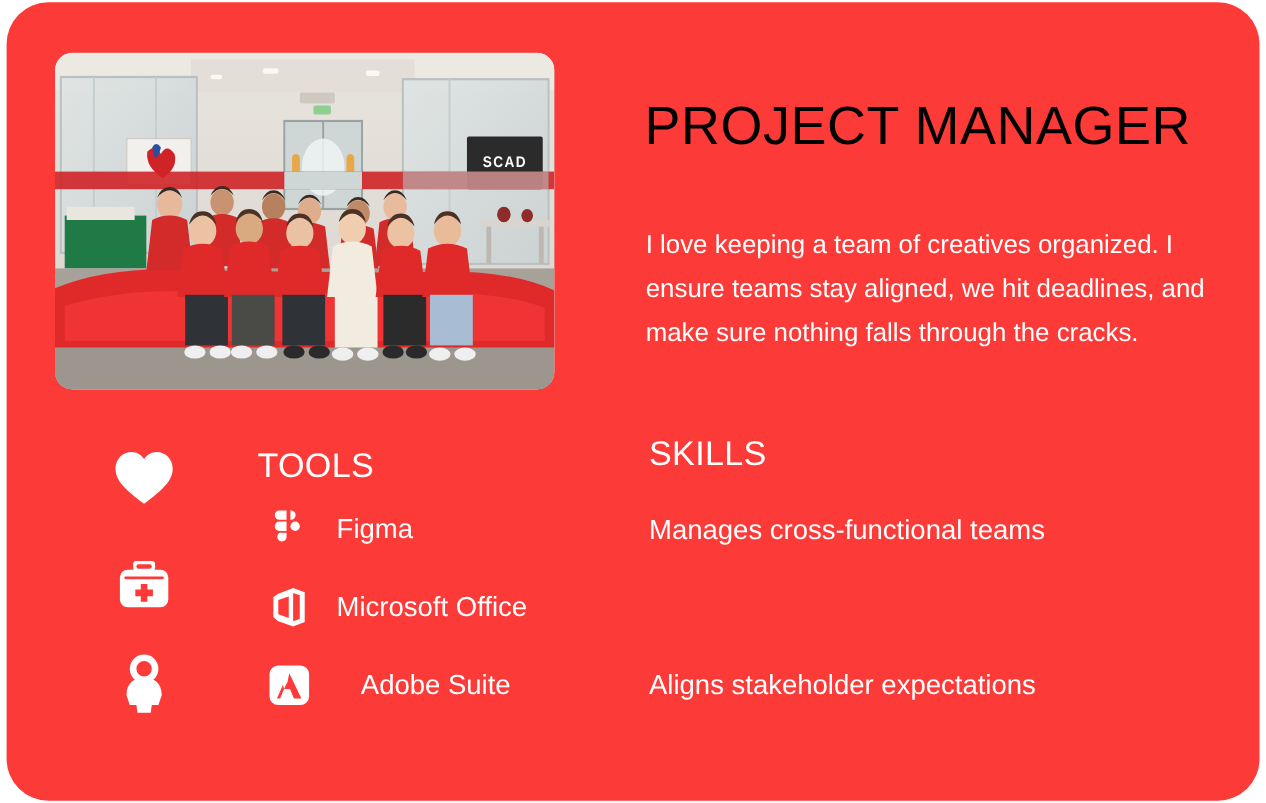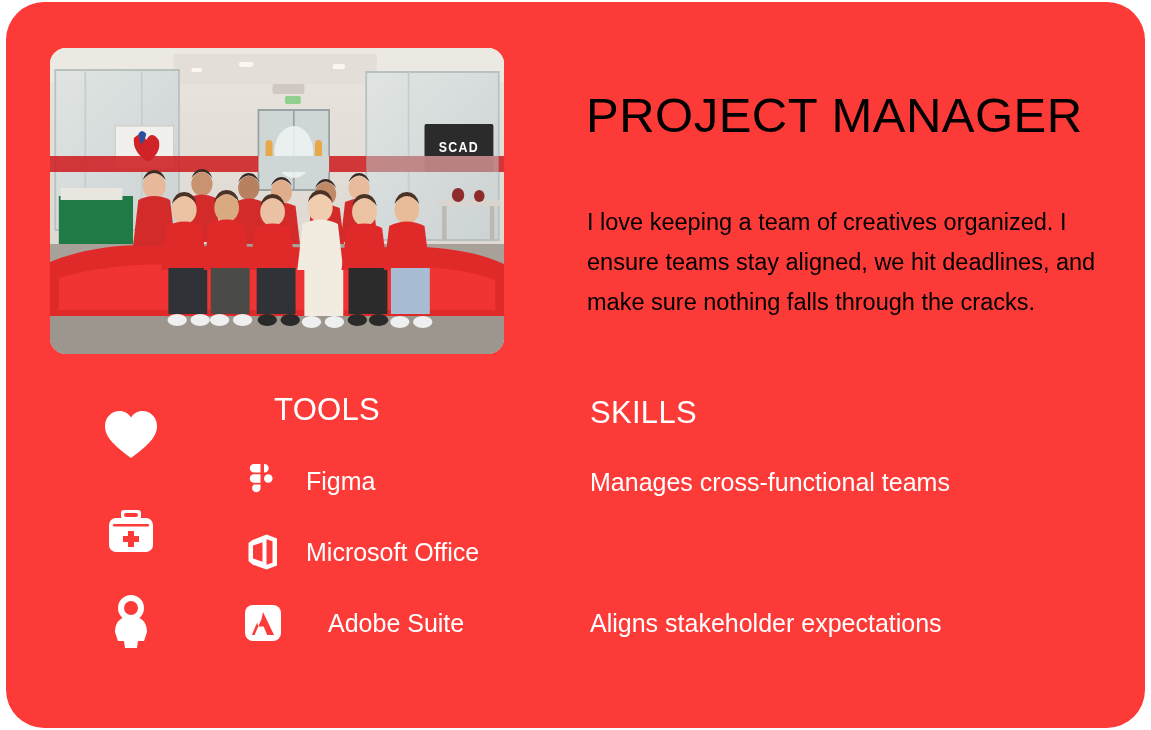--- a/index.html
+++ b/index.html
@@ -46,21 +46,21 @@
     font-weight: 400;
     white-space: nowrap;
   }
   #desc {
     position: absolute;
     left: 581px;
     top: 200px;
     width: 528px;
     font-size: 23.5px;
     line-height: 40px;
-    color: #000000;
+    color: #ffffff;
     font-weight: 400;
   }
 
   
   .rail-icon {
     position: absolute;
     left: 96px;
     width: 58px;
     height: 58px;
   }
@@ -70,21 +70,21 @@
   #rail-person{ top: 592px; }
 
   
   .col-head {
     position: absolute;
     font-size: 31px;
     color: #ffffff;
     font-weight: 400;
     letter-spacing: 0.3px;
   }
-  #tools-head  { left: 228px; top: 390px; margin-left: 40px; }
+  #tools-head  { left: 228px; top: 404px; }
   #skills-head { left: 584px; top: 393px; }
 
   
   .tool-row {
     position: absolute;
     left: 236px;
     width: 320px;
     height: 42px;
     display: flex;
     align-items: center;

